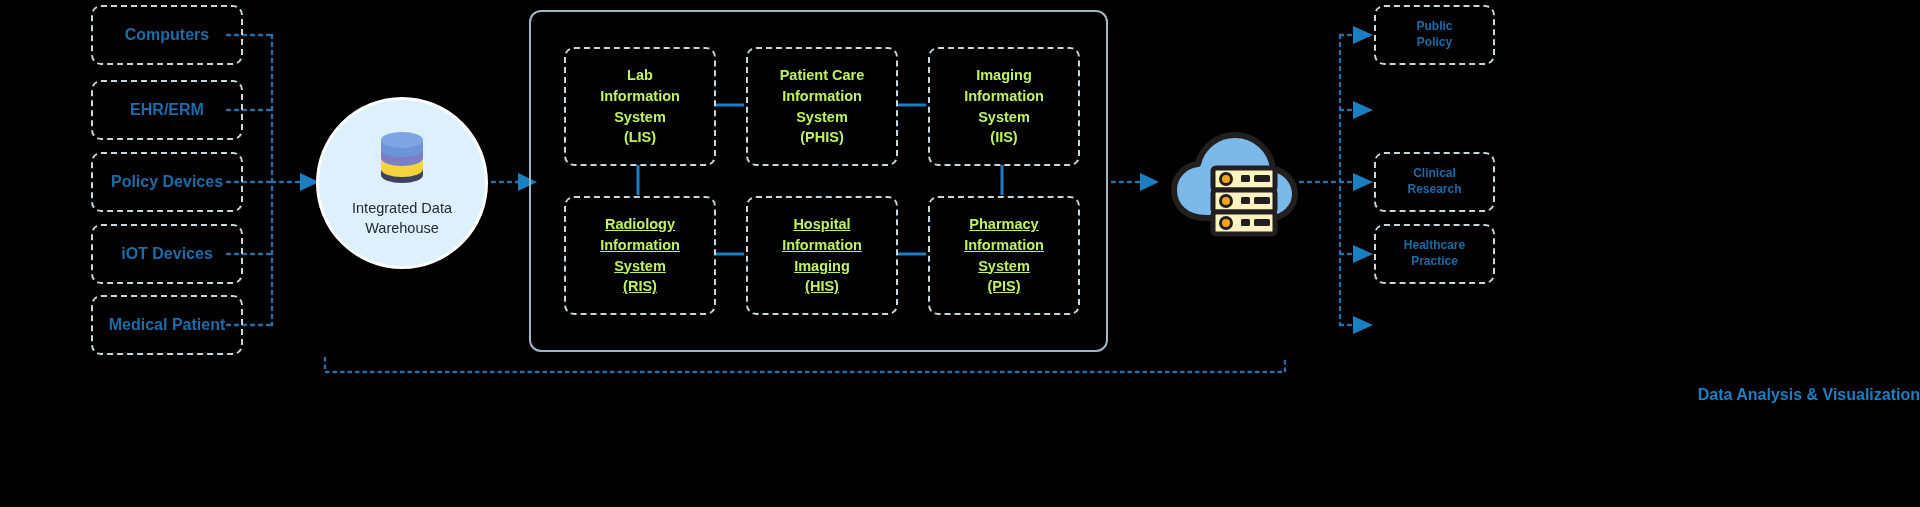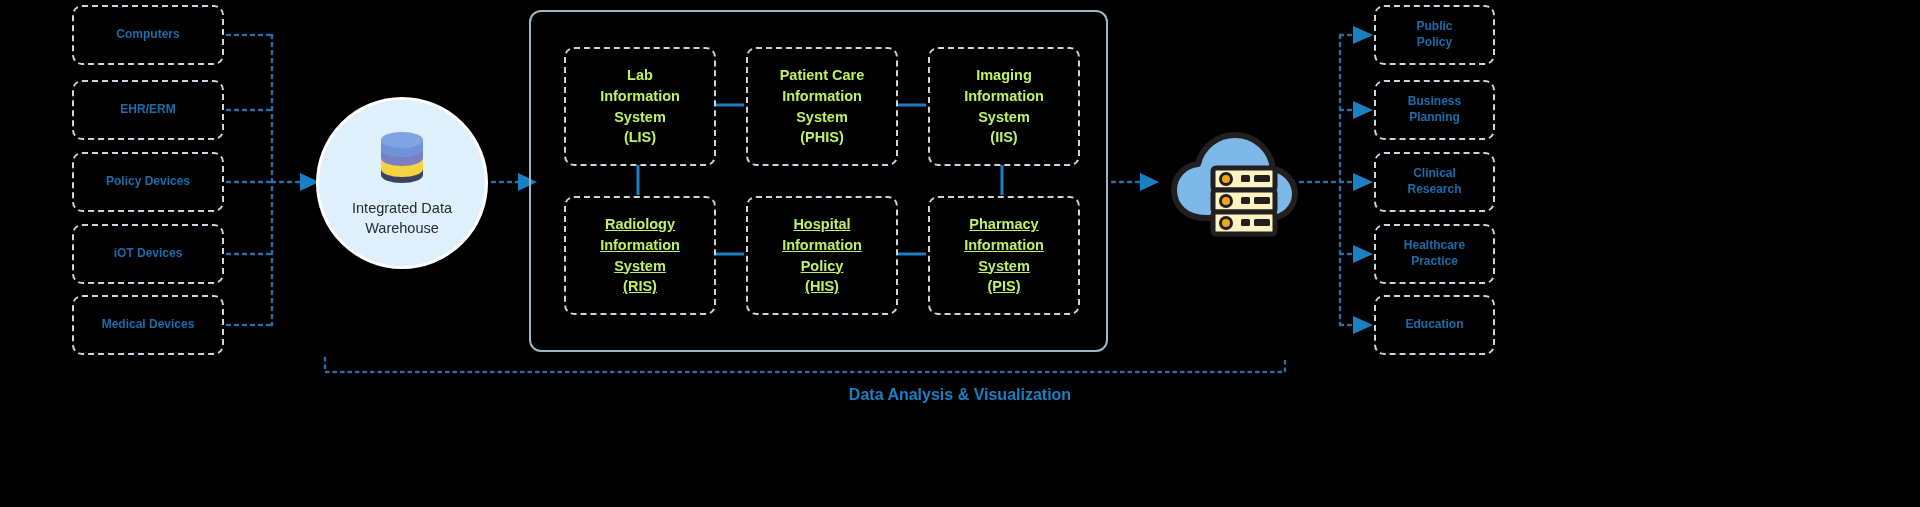--- a/index.html
+++ b/index.html
@@ -25,24 +25,24 @@
     justify-content: center;
     text-align: center;
     color: #1b6ca8;
     font-weight: bold;
     line-height: 1.32;
     background: transparent;
   }
 
   
   .src {
-    left: 72px;
+    left: 91px;
     width: 152px;
     height: 60px;
-    font-size: 12px;
+    font-size: 16px;
   }
 
   
   .out {
     left: 1374px;
     width: 121px;
     height: 60px;
     font-size: 12px;
   }
   .out .lbl { display: block; }
@@ -105,21 +105,21 @@
     position: absolute;
     left: 1168px; top: 126px;
     width: 132px; height: 116px;
   }
 
   
   #caption {
     position: absolute;
     left: 0; top: 386px;
     width: 1920px;
-    text-align: center;
+    text-align: right;
     color: #1b7fc4;
     font-size: 16px;
     font-weight: bold;
   }
   #caption .cap-text { display:inline-block; }
 
   svg.overlay {
     position: absolute;
     left: 0; top: 0;
     width: 1920px; height: 507px;
@@ -187,21 +187,21 @@
   <div class="node src" style="top:80px">
       <span>EHR/ERM</span>
     </div>
   <div class="node src" style="top:152px">
       <span>Policy Devices</span>
     </div>
   <div class="node src" style="top:224px">
       <span>iOT Devices</span>
     </div>
   <div class="node src" style="top:295px">
-      <span>Medical Devices</span>
+      <span>Medical Patient</span>
     </div>
 
   <div id="warehouse">
     <svg width="62" height="62" viewBox="0 0 62 62">
 
       <path d="M10 42 L10 48 a21 8 0 0 0 42 0 L52 42 Z" fill="#3d4260"></path>
       <ellipse cx="31" cy="42" rx="21" ry="8" fill="#4b5170"></ellipse>
 
       <path d="M10 31 L10 42 a21 8 0 0 0 42 0 L52 31 Z" fill="#f5d33f"></path>
       <ellipse cx="31" cy="31" rx="21" ry="8" fill="#f7de63"></ellipse>
@@ -237,21 +237,21 @@
       </div>
     <div class="sys r2 c1">
         <span style="white-space:pre-line">Radiology
 Information
 System
 (RIS)</span>
       </div>
     <div class="sys r2 c2">
         <span style="white-space:pre-line">Hospital
 Information
-Policy
+Imaging
 (HIS)</span>
       </div>
     <div class="sys r2 c3">
         <span style="white-space:pre-line">Pharmacy
 Information
 System
 (PIS)</span>
       </div>
   </div>
 
@@ -284,33 +284,26 @@
         <rect x="73" y="93" width="9" height="7" rx="1.5"></rect>
         <rect x="86" y="93" width="16" height="7" rx="1.5"></rect>
       </g>
     </svg>
   </div>
 
   <div class="node out" style="top:5px">
       <span class="lbl" style="white-space:pre-line">Public
 Policy</span>
     </div>
-  <div class="node out" style="top:80px">
-      <span class="lbl" style="white-space:pre-line">Business
-Planning</span>
-    </div>
   <div class="node out" style="top:224px">
       <span class="lbl" style="white-space:pre-line">Healthcare
 Practice</span>
     </div>
   <div class="node out" style="top:152px">
       <span class="lbl" style="white-space:pre-line">Clinical
 Research</span>
     </div>
-  <div class="node out" style="top:295px">
-      <span class="lbl" style="white-space:pre-line">Education</span>
-    </div>
 
   <div id="caption">
     <span class="cap-text">Data Analysis &amp; Visualization</span>
   </div>
 
 </div>
 
 </body></html>

